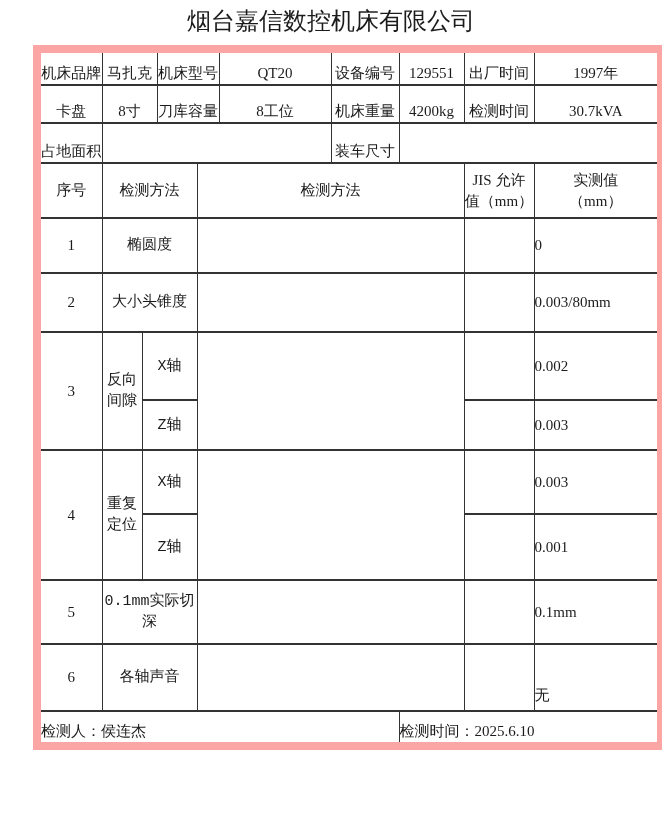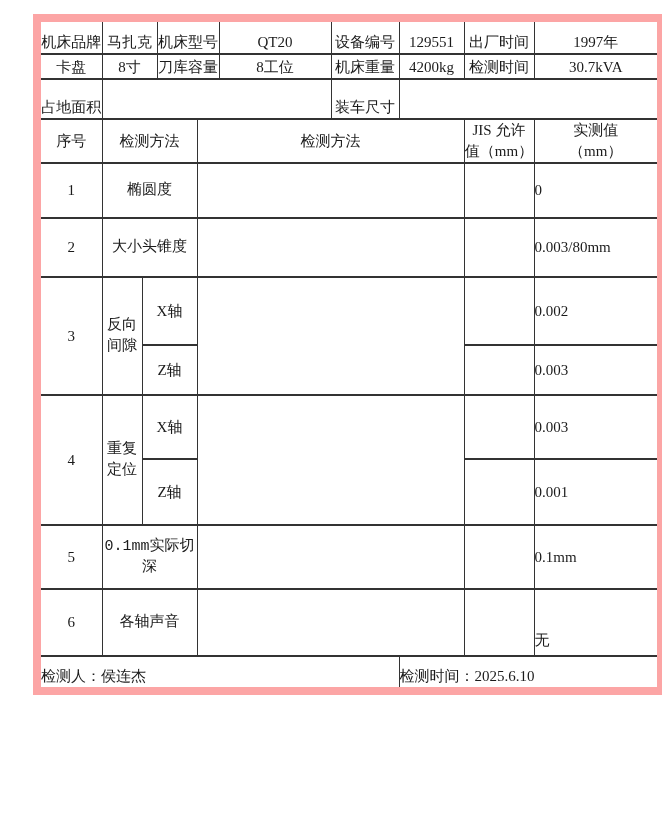--- a/index.html
+++ b/index.html
@@ -22,32 +22,33 @@
     padding:0;overflow:hidden;
     word-break:break-all;
   }
   
   td.info{vertical-align:bottom;text-align:center;padding-bottom:6px;}
   
   td.hd{vertical-align:middle;text-align:center;}
   td.hd.wrap{white-space:pre-line;}
   td.no{vertical-align:middle;text-align:center;}
   td.content{vertical-align:middle;text-align:center;padding:0 2px;font-family:Liberation Mono, monospace;}
-  td.axis{vertical-align:middle;text-align:center;}
+  td.axis{vertical-align:middle;text-align:center;font-family:Liberation Mono, monospace;}
   td.method{vertical-align:middle;}
   td.jis{vertical-align:middle;}
   td.meas{vertical-align:middle;text-align:left;padding-left:3px;}
   td.meas.bottom{vertical-align:bottom;padding-bottom:4px;}
   
   td.foot{vertical-align:bottom;text-align:left;padding:0 0 6px 3px;}
 </style>
 </head>
 <body>
 
 <div class="title-block">
+  <div class="title-line">烟台嘉信数控机床有限公司</div>
 </div>
 
 <table class="sheet">
   <colgroup>
     <col style="width:65px">
       <col style="width:40px">
       <col style="width:15px">
     <col style="width:40px">
       <col style="width:22px">
       <col style="width:112px">
@@ -62,39 +63,39 @@
     <td class="info">机床品牌</td>
     <td class="info" colspan="2">马扎克</td>
     <td class="info" colspan="2">机床型号</td>
     <td class="info">QT20</td>
     <td class="info">设备编号</td>
     <td class="info">129551</td>
     <td class="info">出厂时间</td>
     <td class="info">1997年</td>
   </tr>
 
-  <tr style="height:25px">
+  <tr style="height:38px">
     <td class="info">卡盘</td>
     <td class="info" colspan="2">8寸</td>
     <td class="info" colspan="2">刀库容量</td>
     <td class="info">8工位</td>
     <td class="info">机床重量</td>
     <td class="info">4200kg</td>
     <td class="info">检测时间</td>
     <td class="info">30.7kVA</td>
   </tr>
 
   <tr style="height:40px">
     <td class="info">占地面积</td>
     <td class="info" colspan="5"></td>
     <td class="info">装车尺寸</td>
     <td class="info" colspan="3"></td>
   </tr>
 
-  <tr style="height:44px">
+  <tr style="height:55px">
     <td class="hd">序号</td>
     <td class="hd" colspan="3">检测方法</td>
     <td class="hd" colspan="4">检测方法</td>
     <td class="hd wrap">JIS 允许
 值（mm）</td>
     <td class="hd wrap">实测值
 （mm）</td>
   </tr>
 
   <tr style="height:55px">

